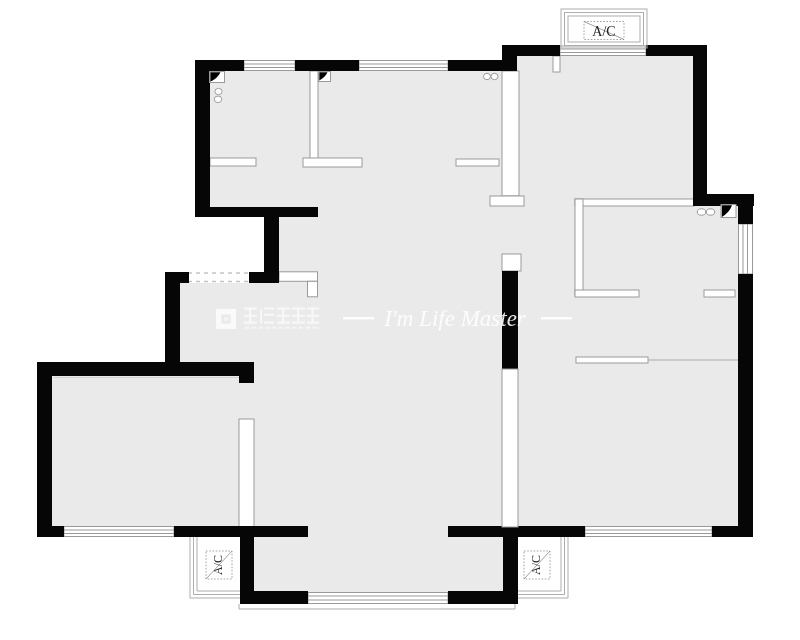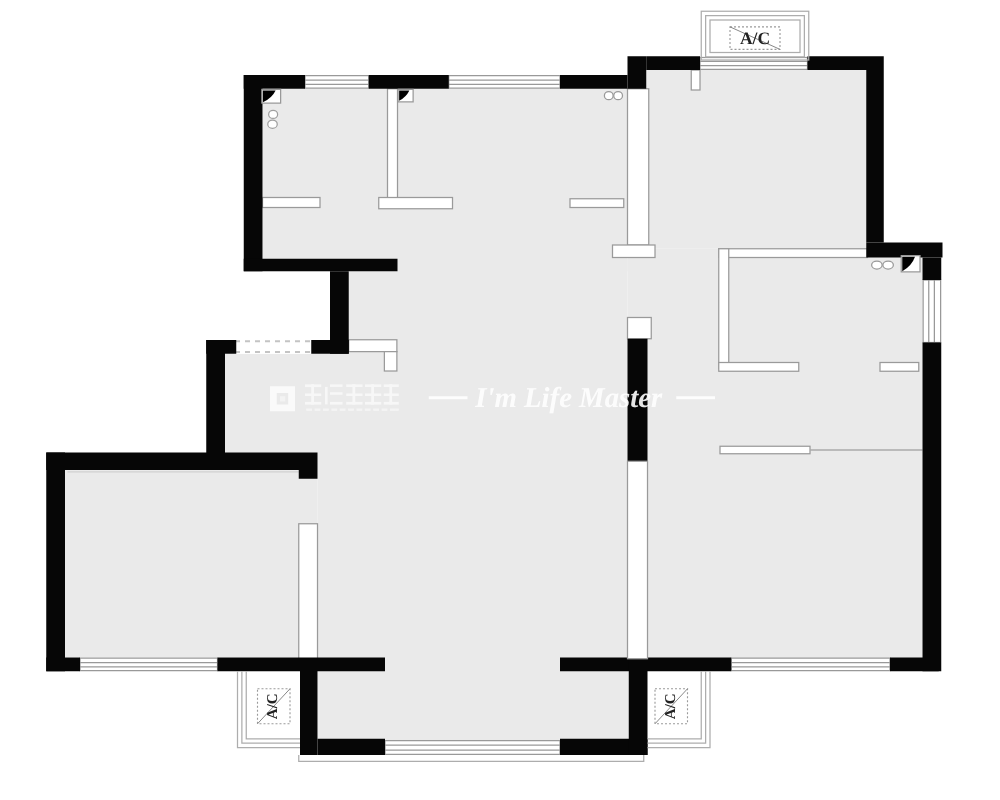--- a/index.html
+++ b/index.html
@@ -1,16 +1,16 @@
 <!DOCTYPE html>
 <html><head>
 <meta charset="utf-8">
 <style>
   html,body{margin:0;padding:0;background:#fff;}
-  #plan{width:800px;height:640px;position:relative;font-family:"Liberation Sans",sans-serif;font-weight:bold;}
+  #plan{width:800px;height:640px;position:relative;font-family:"Liberation Sans",sans-serif;}
   svg{display:block;}
 </style>
 </head>
 <body>
 <div id="plan">
 <svg width="800" height="640" viewBox="0 0 800 640">
 
 <rect x="0" y="0" width="800" height="640" fill="#ffffff"></rect>
 
 <g fill="#eaeaea">

